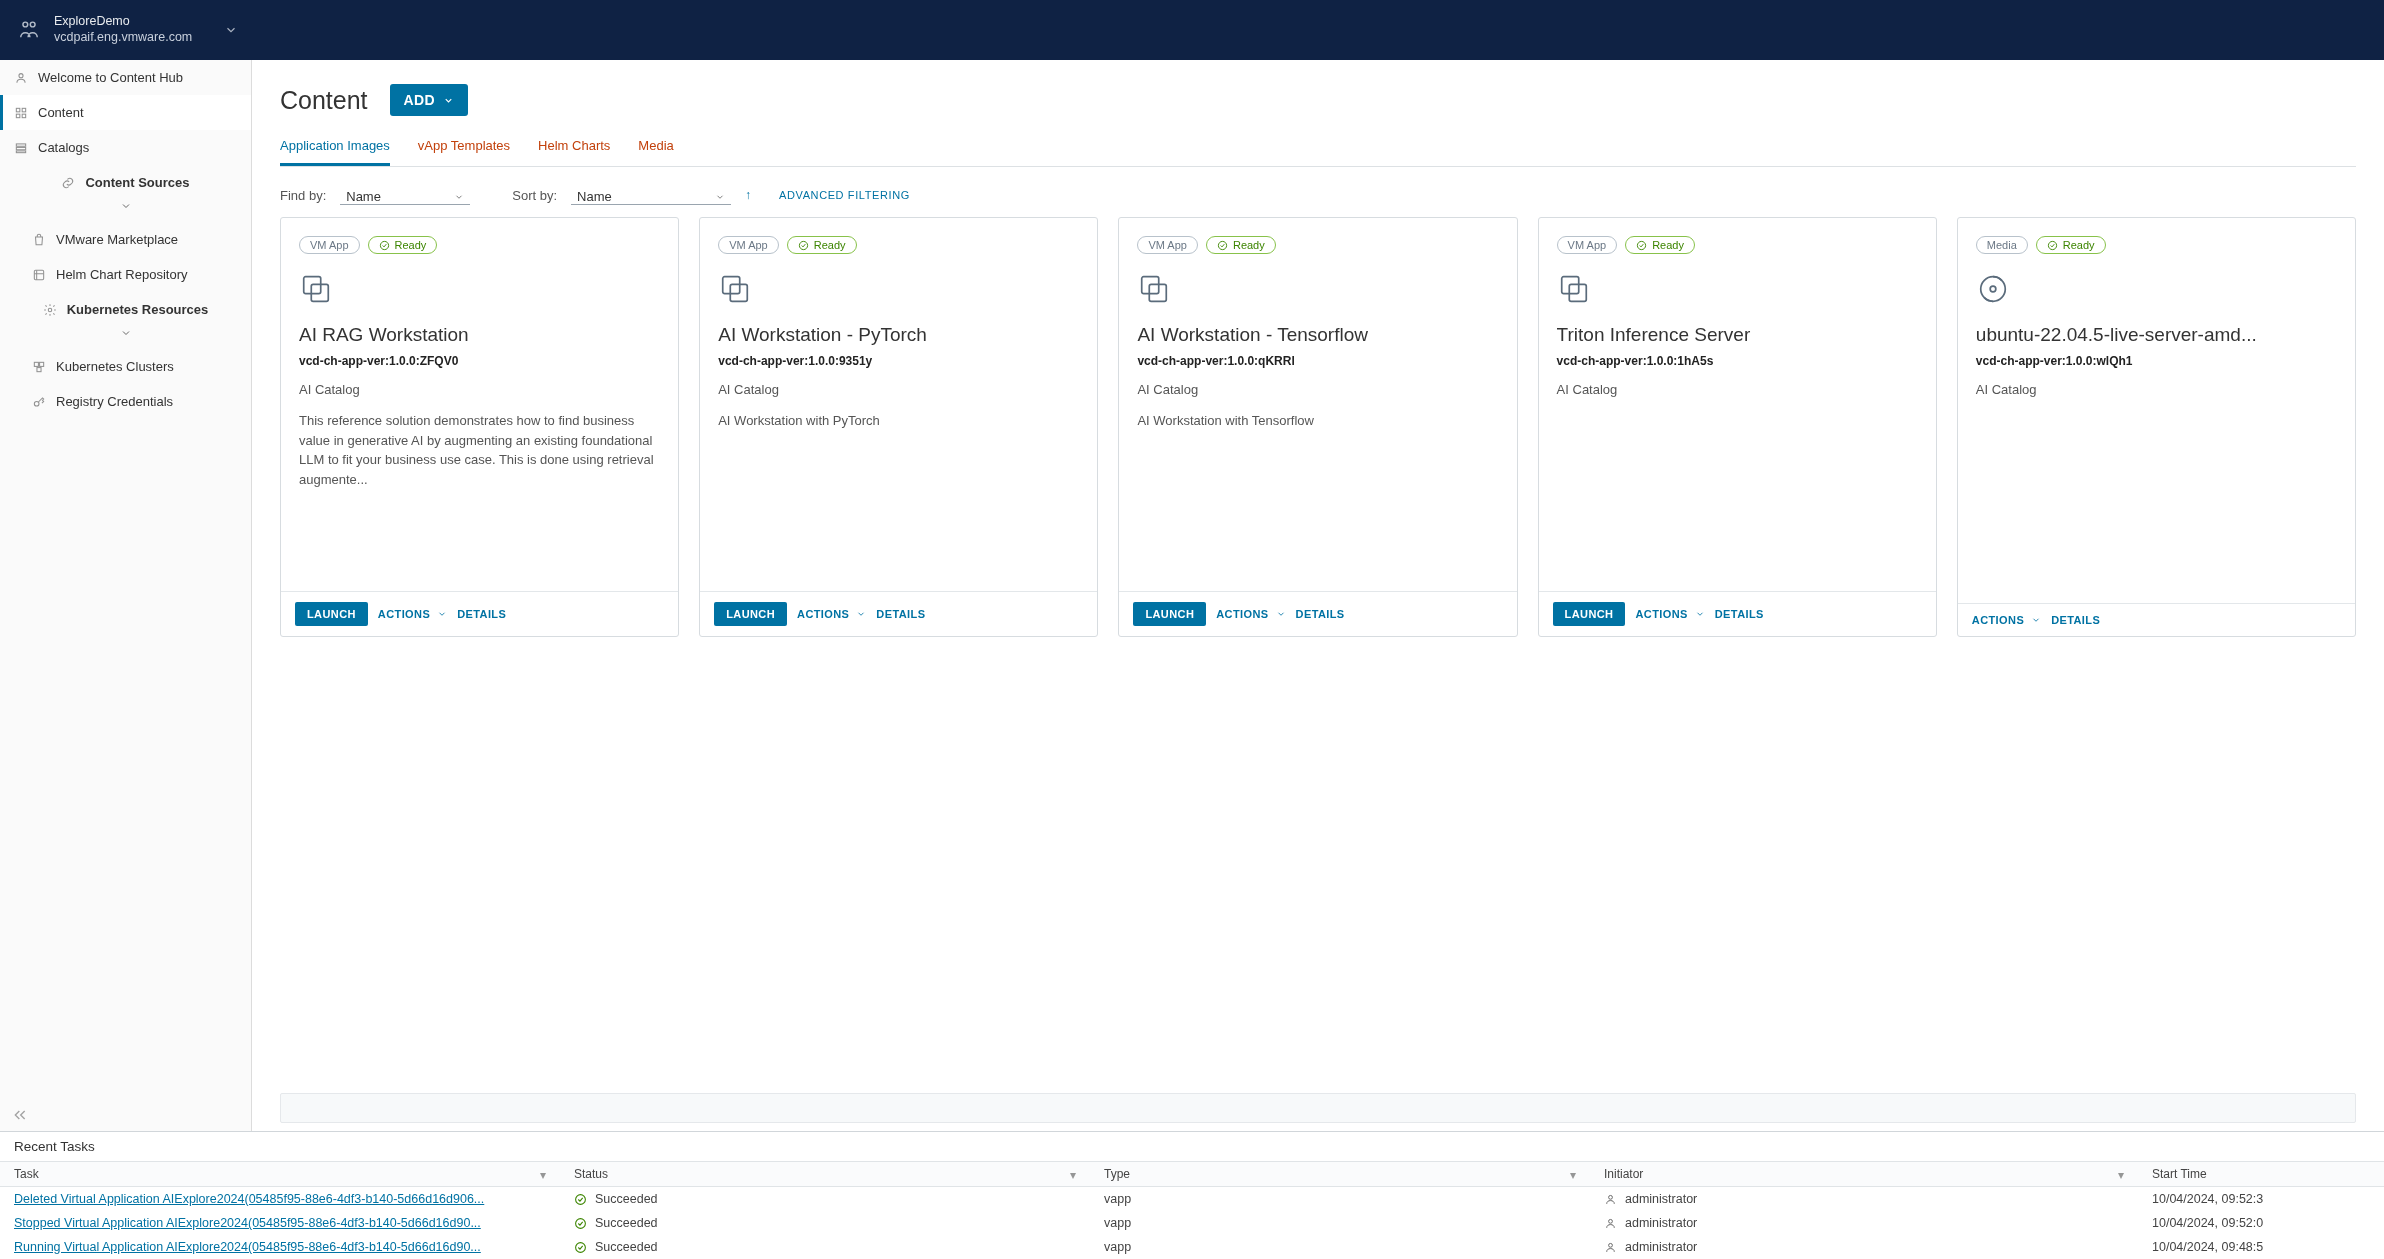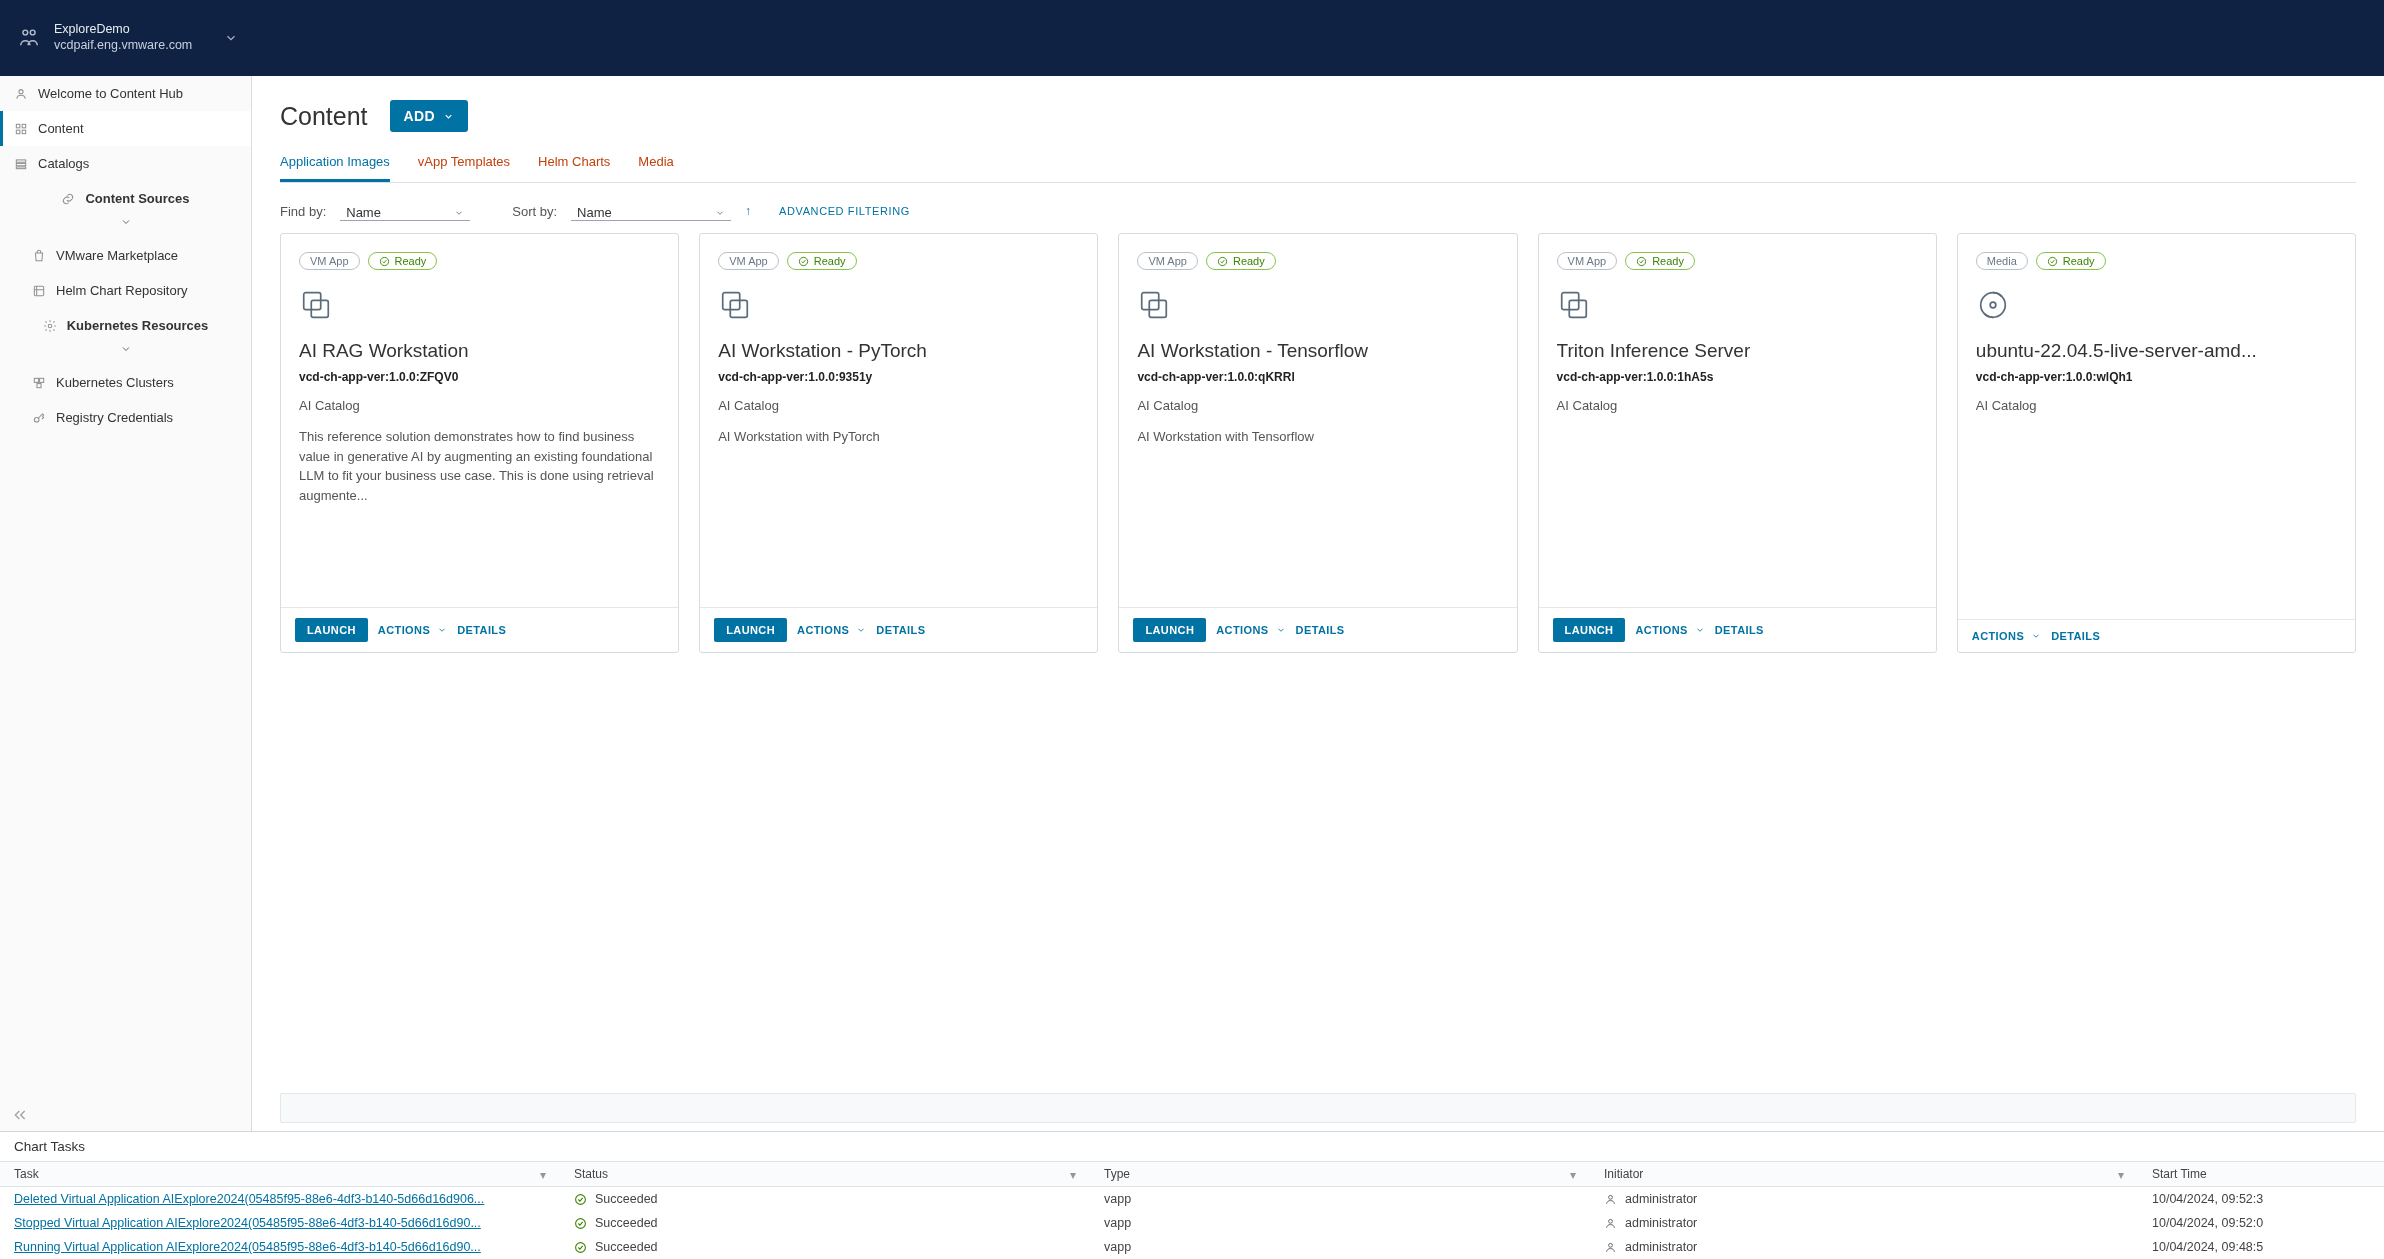--- a/index.html
+++ b/index.html
@@ -1,20 +1,20 @@
 <!DOCTYPE html>
 <html><head>
 <meta charset="utf-8">
 <style>
 * { box-sizing: border-box; margin: 0; padding: 0; }
 body { font-family: "Metropolis", "Helvetica Neue", Arial, sans-serif; font-size: 13px; color: #333; background: #fff; overflow: hidden; }
 .app { display: flex; flex-direction: column; height: 1259px; width: 2384px; }
 
 
-.topbar { background: #0f2244; color: #e9ecef; height: 76px; display: flex; align-items: center; padding: 0 18px; }
+.topbar { background: #0f2244; color: #e9ecef; height: 60px; display: flex; align-items: center; padding: 0 18px; }
 .topbar-left { display: flex; align-items: center; gap: 14px; }
 .topbar-icon { width: 22px; height: 22px; opacity: .85; }
 .topbar-text { display: flex; flex-direction: column; line-height: 1.25; font-size: 12.5px; }
 .topbar-text .title { font-weight: 400; }
 .topbar-text .sub { font-weight: 400; color: #c8d0dc; }
 .topbar-caret { margin-left: 18px; opacity: .8; }
 
 
 .body { flex: 1; display: flex; min-height: 0; }
 
@@ -411,21 +411,21 @@
               <span class="link">DETAILS</span>
             </div>
   </div>
 </div>
 
       <div class="bottom-bar"></div>
     </div>
   </div>
 
   <div class="tasks">
-    <div class="tasks-title">Chart Tasks</div>
+    <div class="tasks-title">Recent Tasks</div>
     <table class="tasks-table">
       <colgroup>
           <col class="col-task">
           <col class="col-status">
           <col class="col-type">
           <col class="col-init">
           <col class="col-start">
         </colgroup>
       <thead>
         <tr>

